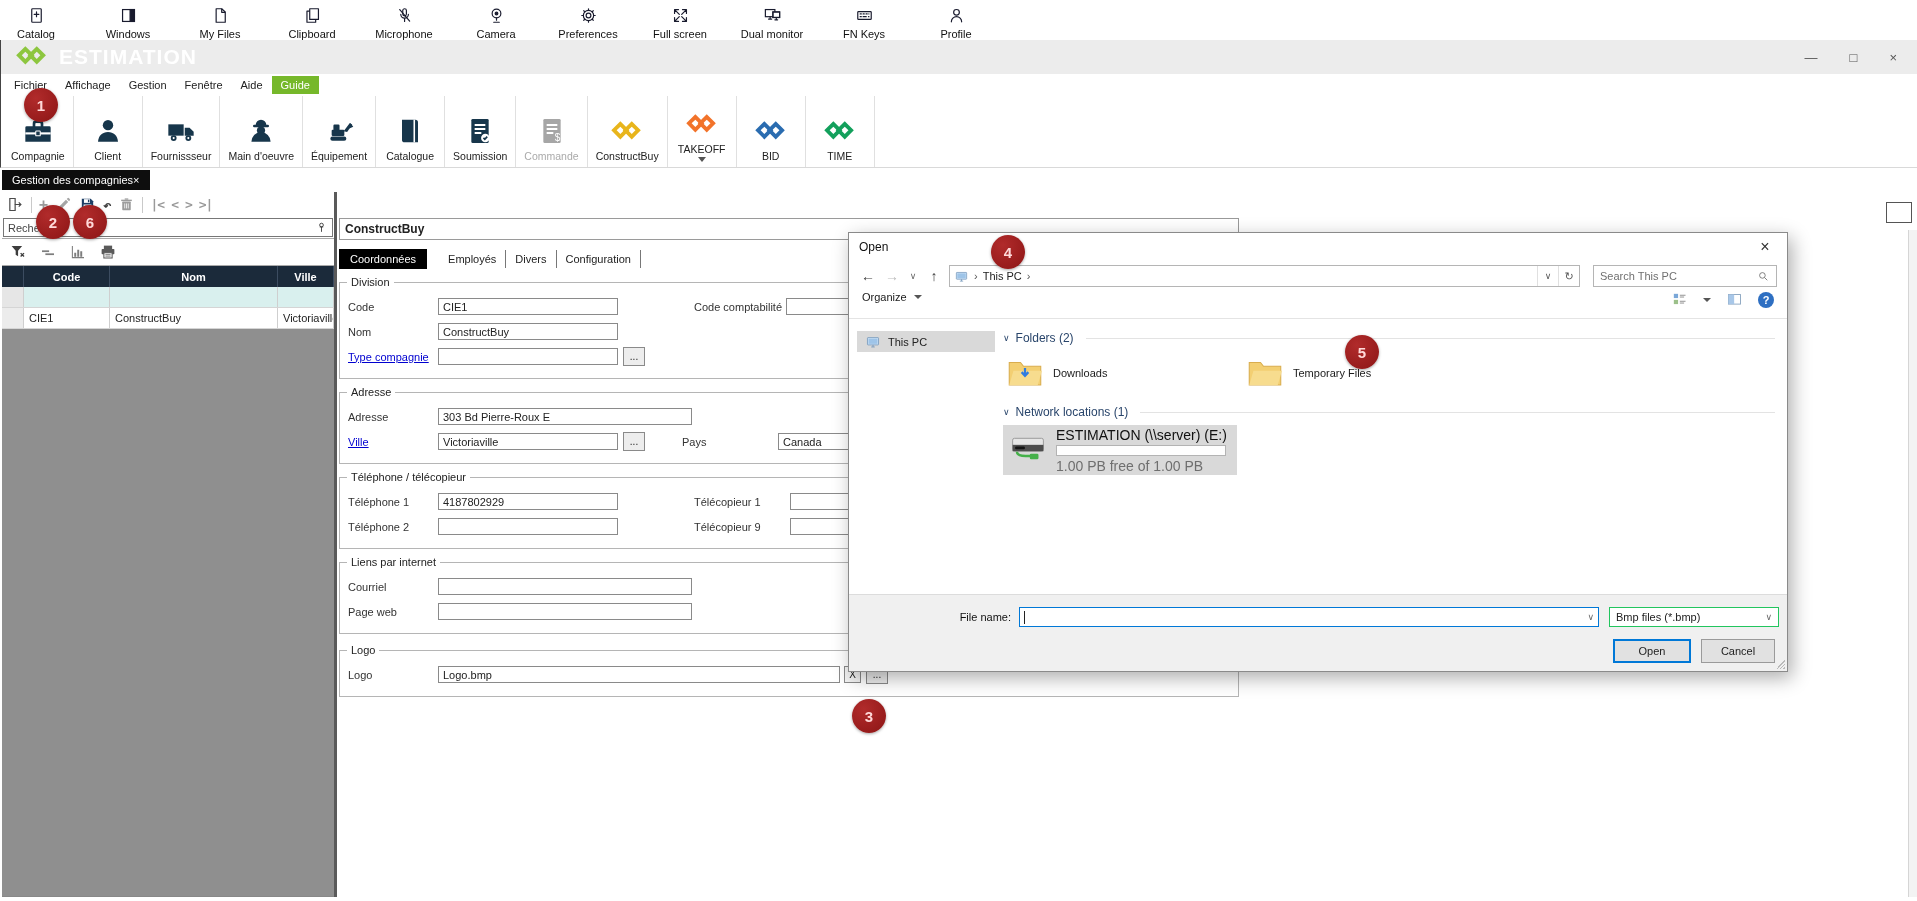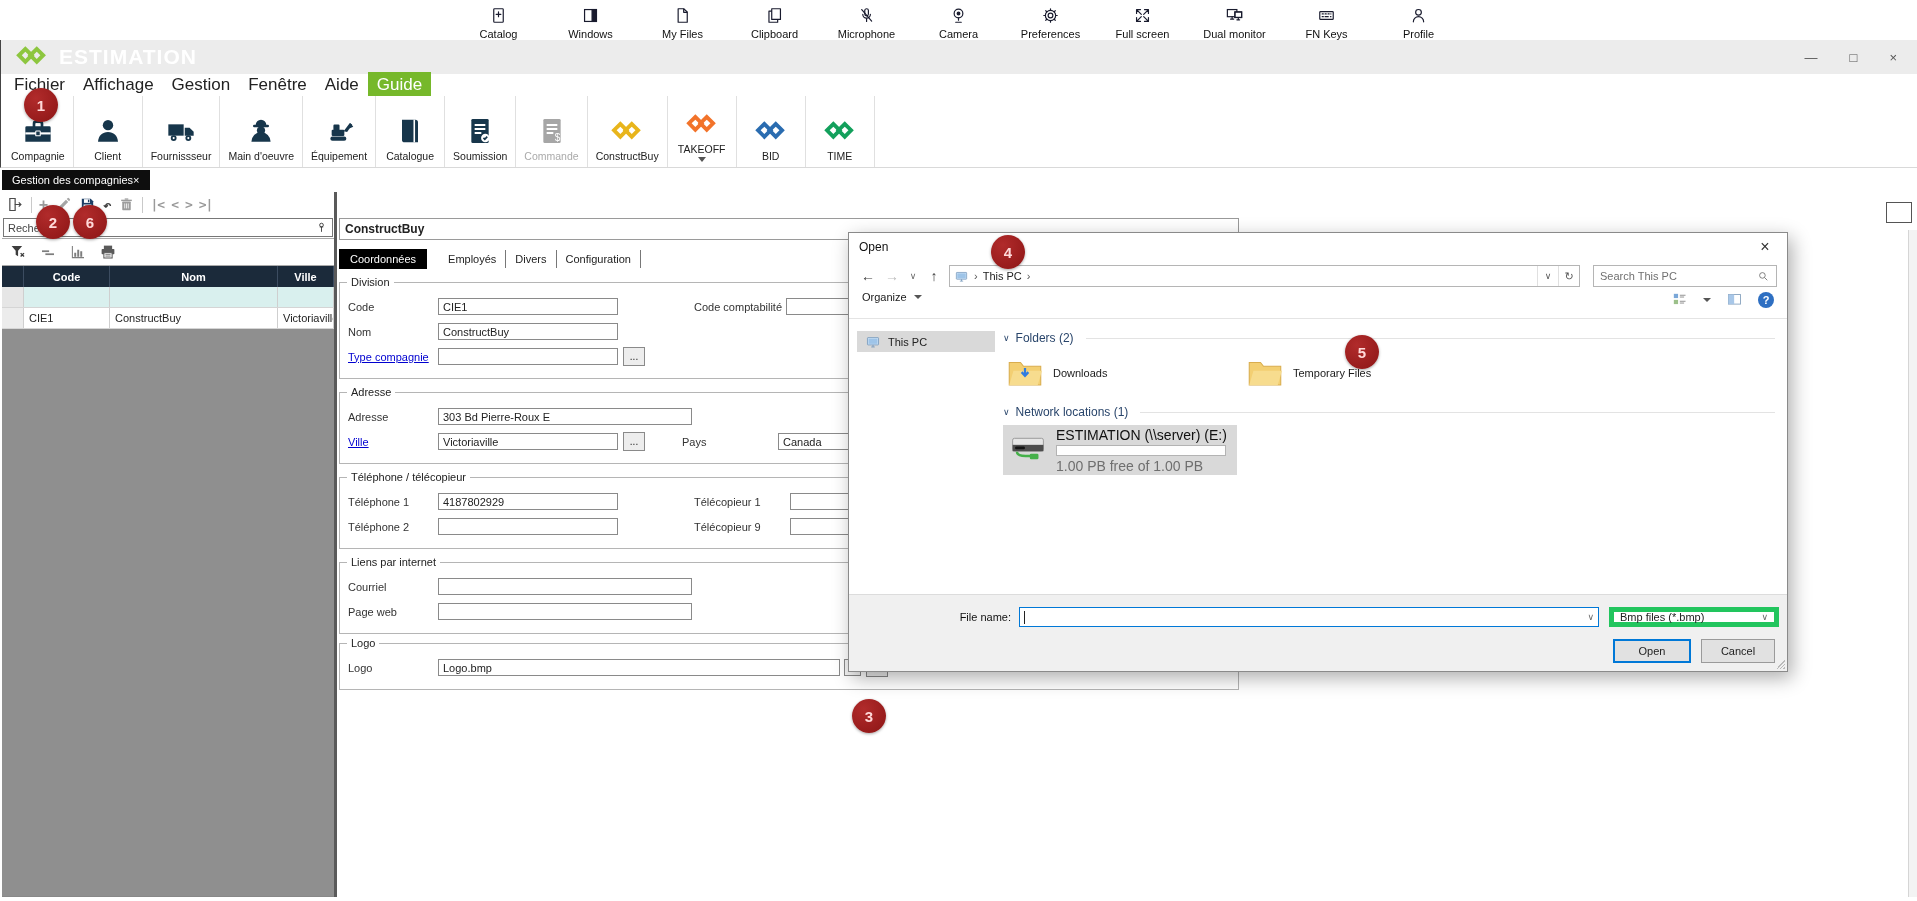--- a/index.html
+++ b/index.html
@@ -1,32 +1,32 @@
 <!DOCTYPE html>
 <html><head>
 <meta charset="utf-8">
 <style>
   html,body{margin:0;padding:0;background:#fff}
   body{font-family:"Liberation Sans",sans-serif;color:#222}
   #screen{position:relative;width:1917px;height:901px;overflow:hidden;background:#fff;font-size:11px}
   svg{display:block}
   
-  #sysbar{position:absolute;left:0;top:0;width:100%;height:40px;background:#fff;display:flex;justify-content:center;align-items:flex-start;gap:20px;padding-top:6px;box-sizing:border-box}
+  #sysbar{position:absolute;left:0;top:0;width:100%;height:40px;background:#fff;display:flex;align-items:flex-start;gap:20px;padding-top:6px;box-sizing:border-box}
   .sys-item{width:72px;display:flex;flex-direction:column;align-items:center;gap:3px;cursor:default}
   .sys-item svg{width:19px;height:19px}
   .sys-label{font-size:11px;color:#111;white-space:nowrap}
   
   #titlebar{position:absolute;left:0;top:40px;width:100%;height:34px;background:#ececec;display:flex;align-items:center;padding-left:12px;box-sizing:border-box;border-left:1px solid #444}
   #titlebar .logo{width:38px;height:22px}
   .logo-text{color:#fff;font-weight:bold;font-size:21px;letter-spacing:1px;margin-left:8px}
   .win-controls{margin-left:auto;display:flex;gap:32px;padding-right:20px;color:#555;font-size:13px}
   .win-controls span{cursor:default}
   
   #menubar{position:absolute;left:0;top:74px;width:100%;height:22px;background:#fff;display:flex;align-items:center;padding-left:4px;box-sizing:border-box;border-left:1px solid #444}
-  .menu-item{padding:3px 9px;font-size:17px;color:#222}
+  .menu-item{padding:3px 9px;font-size:11px;color:#222}
   .menu-item.guide{background:#76b82a;color:#fff}
   
   #ribbon{position:absolute;left:0;top:96px;width:100%;height:72px;background:#fff;border-bottom:1px solid #d9d9d9;display:flex;align-items:stretch;padding-left:2px;box-sizing:border-box;border-left:1px solid #444}
   .ribbon-item{display:flex;flex-direction:column;align-items:center;justify-content:flex-end;padding:5px 8px 5px;border-right:1px solid #e0e0e0;min-width:52px}
   .ribbon-item svg{width:34px;height:32px;margin-bottom:3px}
   .ribbon-item .brand{width:38px;height:24px;margin-bottom:6px}
   .ribbon-label{font-size:10.5px;color:#222;white-space:nowrap}
   .ribbon-item.disabled .ribbon-label{color:#aaa}
   .dd-caret{width:0;height:0;border-left:4px solid transparent;border-right:4px solid transparent;border-top:5px solid #555;margin-top:2px}
   
@@ -117,21 +117,21 @@
   .drive-tile svg{width:38px;height:32px;flex:0 0 38px}
   .drive-info{display:flex;flex-direction:column;gap:2px}
   .drive-name{font-size:14px;color:#111;white-space:nowrap}
   .bar{width:168px;height:9px;border:1px solid #b3b3b3;background:#fefefe}
   .drive-detail{color:#6f6f6f;font-size:14px}
   .dlg-footer{position:absolute;left:0;right:0;bottom:0;height:76px;background:#f0f0f0;border-top:1px solid #dcdcdc}
   .fn-label{position:absolute;left:62px;top:16px;width:100px;text-align:right;color:#111}
   .fname-input{position:absolute;left:170px;top:12px;width:580px;height:20px;border:1px solid #0078d7;background:#fff;box-sizing:border-box;display:flex;align-items:center;padding:0 4px}
   .caret-bar{width:1px;height:13px;background:#222}
   .fname-dd{margin-left:auto;color:#666;font-size:9px}
-  .ftype-combo{position:absolute;left:760px;top:12px;width:170px;height:20px;border:5px solid #22c55e;background:#fff;box-sizing:border-box;display:flex;align-items:center;padding:0 6px;cursor:pointer}
+  .ftype-combo{position:absolute;left:760px;top:12px;width:170px;height:20px;border:1px solid #22c55e;background:#fff;box-sizing:border-box;display:flex;align-items:center;padding:0 6px;cursor:pointer}
   .ftype-combo .fname-dd{font-size:9px}
   .btn{position:absolute;top:44px;height:24px;background:#e1e1e1;display:flex;align-items:center;justify-content:center;font-size:11px;cursor:pointer;box-sizing:border-box}
   .btn-open{left:764px;width:78px;border:2px solid #0078d7}
   .btn-cancel{left:852px;width:74px;border:1px solid #9a9a9a}
   .grip{position:absolute;right:2px;bottom:2px;width:10px;height:10px;background:
     linear-gradient(135deg,transparent 0 55%,#b9b9b9 55% 62%,transparent 62% 72%,#b9b9b9 72% 79%,transparent 79% 89%,#b9b9b9 89% 96%,transparent 96%)}
   
   .ann{position:absolute;width:34px;height:34px;border-radius:50%;background:radial-gradient(circle at 35% 30%,#b12b2b,#8c1515);color:#ffd9d9;display:flex;align-items:center;justify-content:center;font-size:15px;font-weight:bold;z-index:50;box-shadow:0 1px 3px rgba(0,0,0,.35)}
   .ann1{left:24px;top:88px}.ann2{left:36px;top:205px}.ann3{left:852px;top:699px}
   .ann4{left:991px;top:235px}.ann5{left:1345px;top:335px}.ann6{left:73px;top:205px}
@@ -531,21 +531,21 @@
           </div>
       </div>
       <div class="frow">
         <span class="flabel">Page web</span>
         <div class="fld wide">
             <span></span>
           </div>
       </div>
     </div>
 
-    <div class="gbox" style="margin-top:9px">
+    <div class="gbox" style="margin-top:16px">
       <span class="gtitle">Logo</span>
       <div class="frow">
         <span class="flabel">Logo</span>
         <div class="fld logo">
             <span>Logo.bmp</span>
           </div>
         <div class="xbtn">X</div>
         <div class="browse-btn">...</div>
       </div>
     </div>

